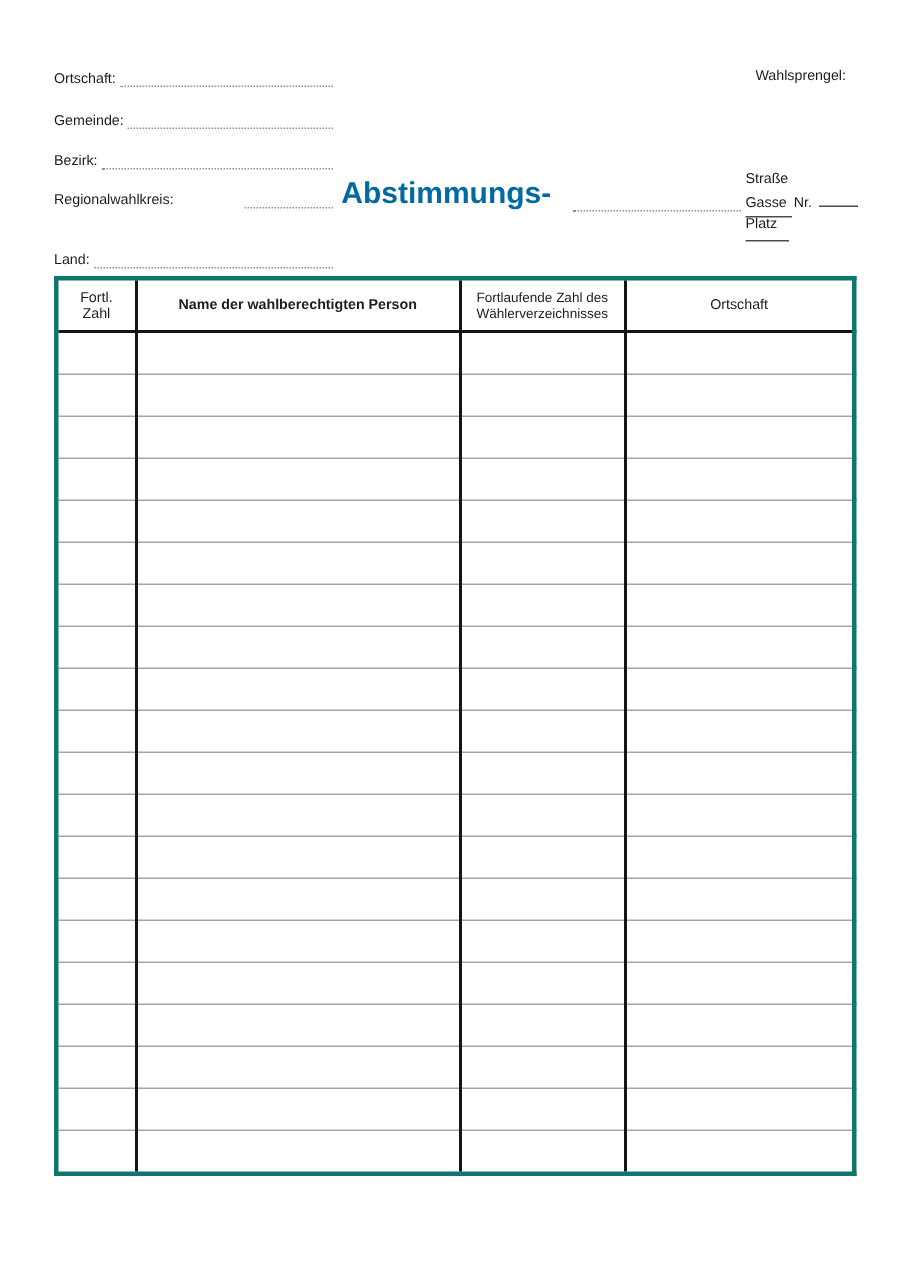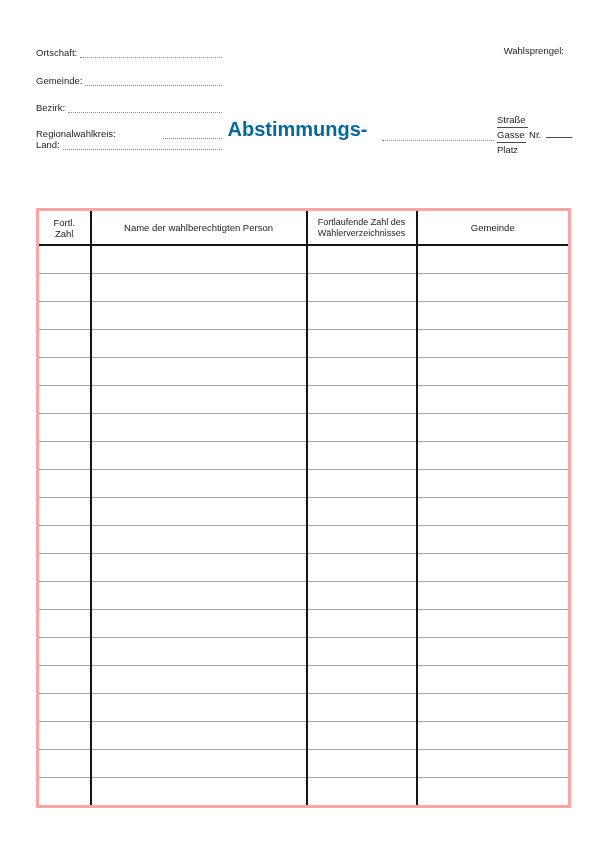--- a/index.html
+++ b/index.html
@@ -33,21 +33,21 @@
     border-bottom: 1px dotted #8f8f8f;
     margin-bottom: 1px;
     min-height: 8px;
   }
   .f-left  { left: 36px;  width: 186px; }
   .f-right { left: 385px; width: 182px; flex-direction: column; }
   .f-row1 { top: 45px; }
   .f-row2 { top: 73px; }
   .f-row3 { top: 100px; }
   .f-row4 { top: 126px; gap: 44px; }
-  .f-row5 { top: 137px; justify-content: center; }
+  .f-row5 { top: 166px; justify-content: center; }
 
   
   .title {
     position: absolute;
     left: 175px;
     top: 118px;
     width: 245px;
     text-align: center;
     font-size: 20px;
     line-height: 23px;
@@ -69,53 +69,53 @@
     left: 497px;
     top: 113px;
     font-size: 9.5px;
     line-height: 13px;
     white-space: nowrap;
   }
   .street-opt { height: 15px; }
   .ul {
     display: inline-block;
     border-bottom: 1px solid #4a4a4a;
-    padding-bottom: 1px;
+    padding-bottom: 18px;
     padding-right: 2px;
   }
   .nr-blank {
     display: inline-block;
     width: 26px;
     border-bottom: 1px solid #4a4a4a;
     height: 9px;
     margin-left: 2px;
   }
 
   
   table.register {
     position: absolute;
     left: 36px;
-    top: 208px;
+    top: 184px;
     width: 532px;
     border-collapse: collapse;
     table-layout: fixed;
-    border: 3px solid #fca5a5;
+    border: 3px solid #0f766e;
   }
   .register th {
     border: 2px solid #151515;
     font-weight: normal;
     font-size: 9.5px;
     line-height: 11px;
     height: 31px;
     text-align: center;
     vertical-align: middle;
     padding: 1px 4px;
     overflow: hidden;
   }
-  .register th.bold { font-weight: normal; }
+  .register th.bold { font-weight: bold; }
   .register th.small { font-size: 9px; }
   .register td {
     border-left: 2px solid #151515;
     border-right: 2px solid #151515;
     border-top: 1px solid #a6a6a6;
     border-bottom: 1px solid #a6a6a6;
     height: 27px;
     padding: 0;
   }
 </style>
@@ -174,21 +174,21 @@
       <col style="width:53px">
       <col style="width:216px">
       <col style="width:110px">
       <col style="width:153px">
     </colgroup>
     <thead>
       <tr>
         <th>Fortl. Zahl</th>
         <th class="bold">Name der wahlberechtigten Person</th>
         <th class="small">Fortlaufende Zahl des Wählerverzeichnisses</th>
-        <th>Gemeinde</th>
+        <th>Ortschaft</th>
       </tr>
     </thead>
     <tbody>
         <tr>
           <td></td>
           <td></td>
           <td></td>
           <td></td>
         </tr>
         <tr>

